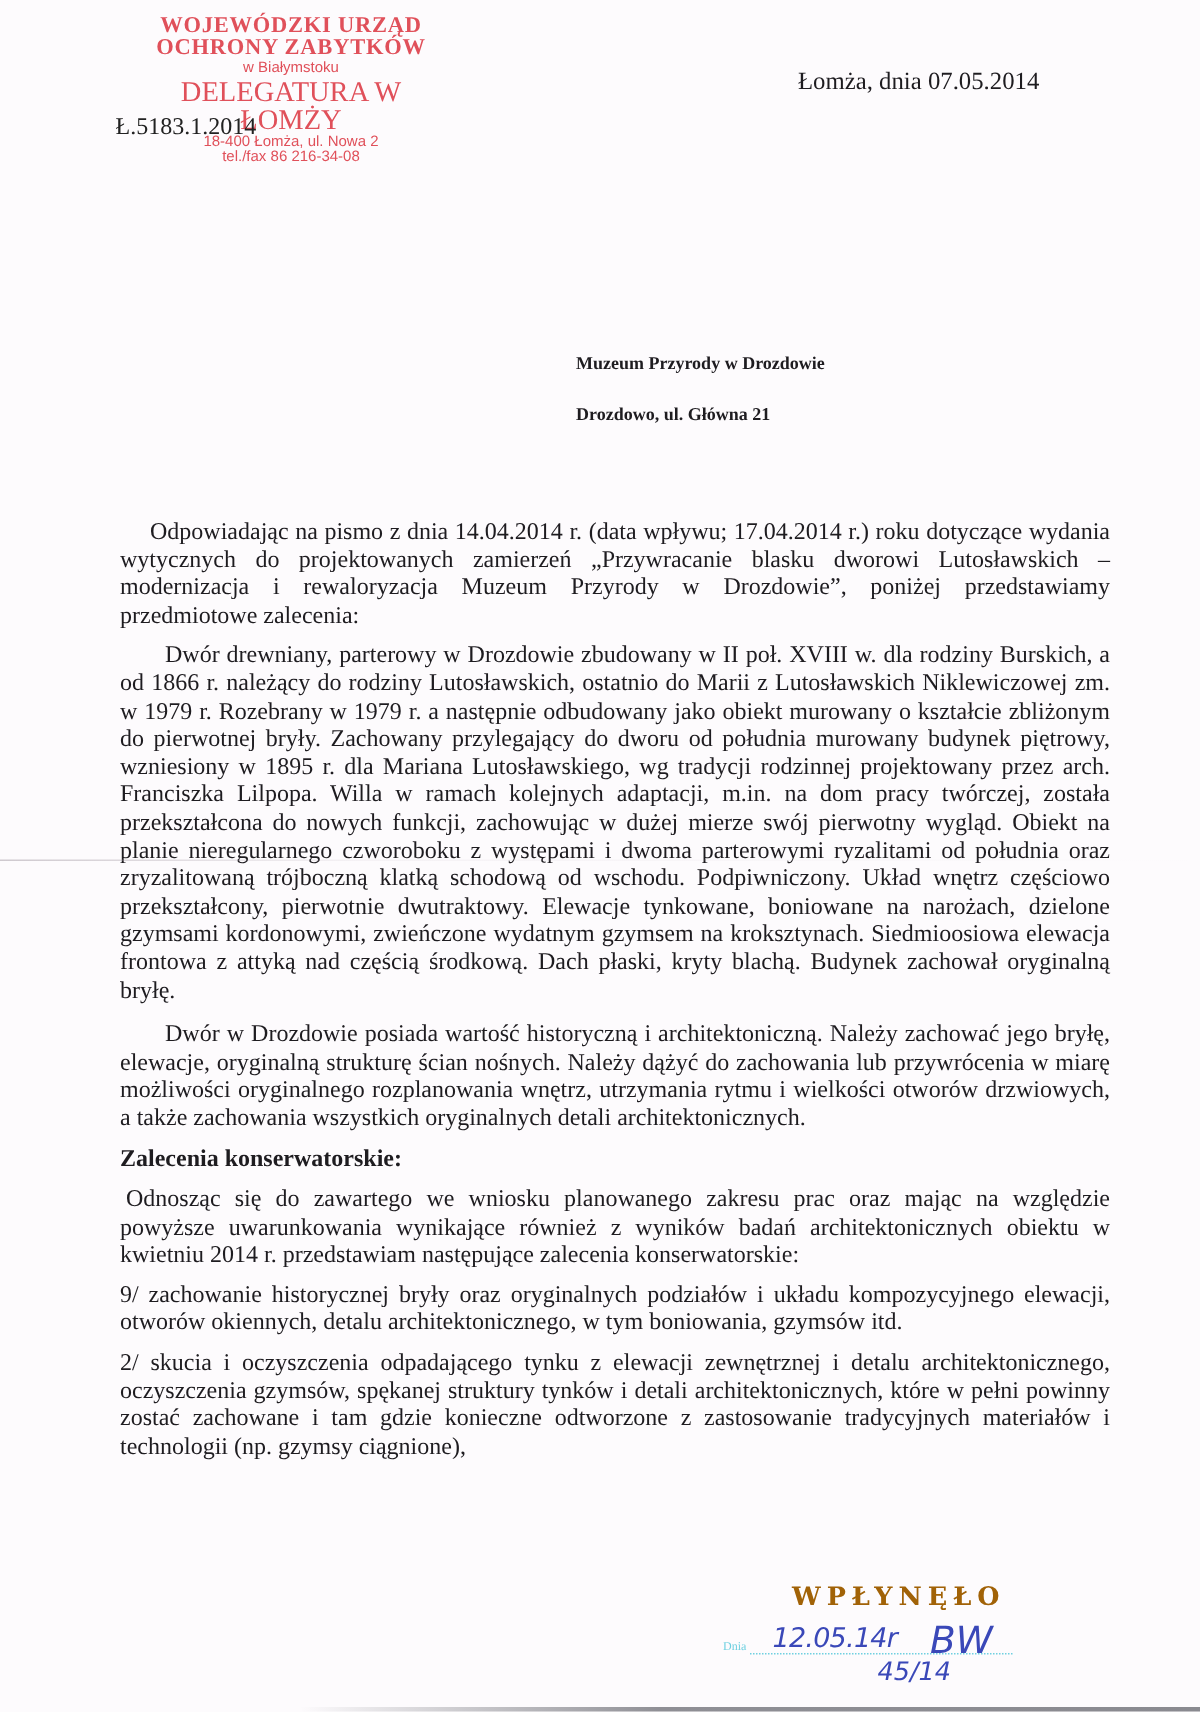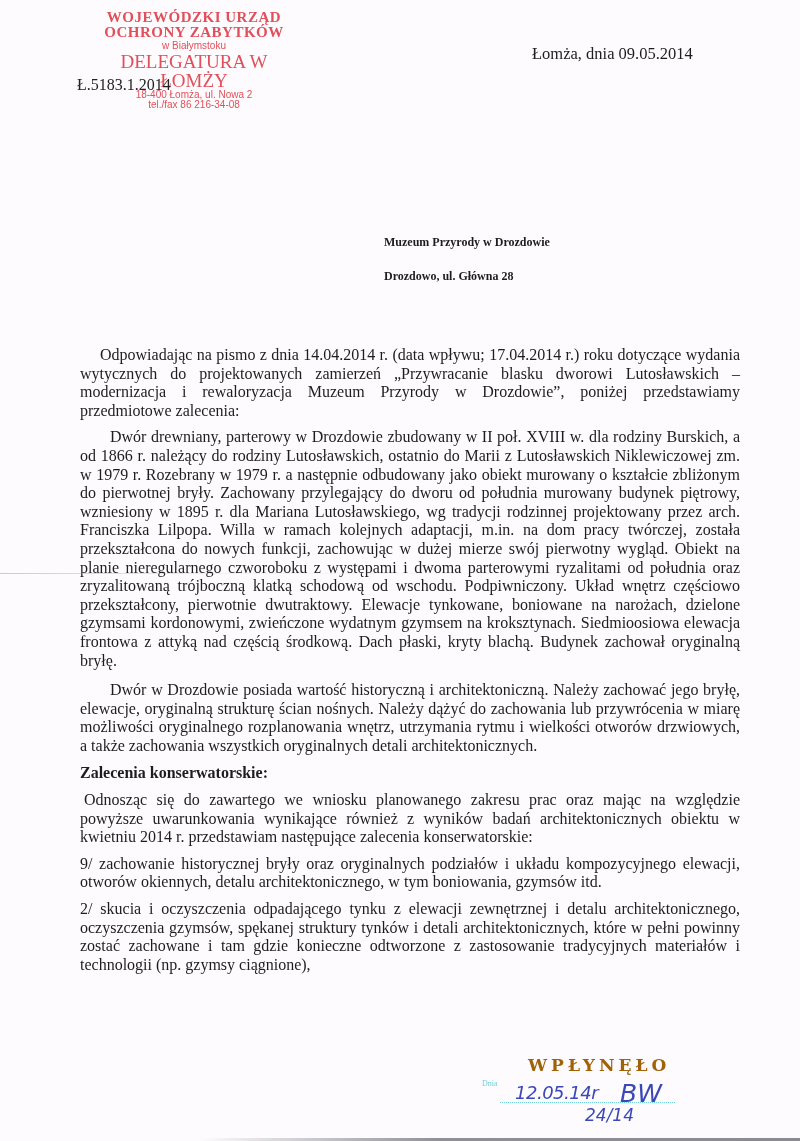--- a/index.html
+++ b/index.html
@@ -43,21 +43,21 @@
   .p-value { text-indent: 30px; margin-top: 11px !important; }
   .subhead-b { font-weight: bold; margin-top: 9px !important; }
   .p-ref { text-indent: 4px; margin-top: 8px !important; }
   .p-item { margin-top: 8px !important; }
   
   .stamp-blue { position: absolute; left: 480px; top: 1055px; width: 220px; height: 80px; }
   .stamp-blue .title {
     position: absolute; left: 48px; top: 0; font-family: "DejaVu Serif", serif; font-weight: bold;
     font-size: 17px; letter-spacing: 4px; color: #a16207;
   }
-  .stamp-blue .dnia { position: absolute; left: 2px; top: 24px; font-size: 8px; color: #6fd0e0; font-family: "Liberation Serif", serif; }
+  .stamp-blue .dnia { position: absolute; left: 2px; top: 38px; font-size: 8px; color: #6fd0e0; font-family: "Liberation Serif", serif; }
   .stamp-blue .line { position: absolute; left: 20px; top: 47px; width: 175px; border-top: 1px dotted #6fd0e0; }
   .hand {
     font-family: "DejaVu Sans", sans-serif; color: #3a48b8; font-style: italic;
     position: absolute;
   }
   .hand.date { left: 35px; top: 27px; font-size: 18px; letter-spacing: -0.5px; }
   .hand.sign { left: 140px; top: 24px; font-size: 25px; }
   .hand.num { left: 105px; top: 50px; font-size: 17px; }
 </style>
 </head>
@@ -68,41 +68,41 @@
   <div class="stamp-red">
     <div class="l1">WOJEWÓDZKI URZĄD</div>
     <div class="l2">OCHRONY ZABYTKÓW</div>
     <div class="l3">w Białymstoku</div>
     <div class="l4">DELEGATURA W ŁOMŻY</div>
     <div class="l5">18-400 Łomża, ul. Nowa 2</div>
     <div class="l6">tel./fax 86 216-34-08</div>
   </div>
 
   <div class="ref">Ł.5183.1.2014</div>
-  <div class="place-date">Łomża, dnia  09.05.2014</div>
+  <div class="place-date">Łomża, dnia  07.05.2014</div>
 
   <div class="addressee">
     <div>Muzeum Przyrody  w Drozdowie</div>
-    <div>Drozdowo,  ul. Główna 28</div>
+    <div>Drozdowo,  ul. Główna 21</div>
   </div>
 
   <div class="body-text">
     <p class="p-intro">Odpowiadając  na pismo z dnia 14.04.2014 r. (data wpływu; 17.04.2014 r.) roku dotyczące wydania wytycznych do projektowanych zamierzeń „Przywracanie blasku dworowi Lutosławskich – modernizacja i rewaloryzacja Muzeum Przyrody w Drozdowie”, poniżej przedstawiamy przedmiotowe zalecenia:</p>
     <p class="p-desc">Dwór drewniany, parterowy w Drozdowie zbudowany w II poł. XVIII w. dla rodziny Burskich, a od 1866 r. należący do rodziny Lutosławskich, ostatnio do Marii z Lutosławskich Niklewiczowej zm. w 1979 r. Rozebrany w 1979 r. a następnie odbudowany jako obiekt murowany o kształcie zbliżonym do pierwotnej bryły. Zachowany przylegający do dworu od południa murowany budynek piętrowy, wzniesiony w 1895 r. dla Mariana Lutosławskiego, wg tradycji rodzinnej projektowany przez arch. Franciszka Lilpopa. Willa w ramach kolejnych adaptacji, m.in. na dom pracy twórczej, została przekształcona do nowych funkcji, zachowując w dużej mierze swój pierwotny wygląd. Obiekt na planie nieregularnego czworoboku z występami i dwoma parterowymi ryzalitami od południa oraz zryzalitowaną trójboczną klatką schodową od wschodu. Podpiwniczony. Układ wnętrz częściowo przekształcony, pierwotnie dwutraktowy. Elewacje tynkowane, boniowane na narożach, dzielone gzymsami kordonowymi, zwieńczone wydatnym gzymsem na kroksztynach. Siedmioosiowa elewacja frontowa z attyką nad częścią środkową. Dach płaski, kryty blachą. Budynek zachował oryginalną bryłę.</p>
     <p class="p-value">Dwór  w Drozdowie posiada wartość  historyczną  i  architektoniczną. Należy zachować jego bryłę, elewacje, oryginalną strukturę ścian nośnych. Należy dążyć do zachowania lub przywrócenia w miarę możliwości oryginalnego rozplanowania wnętrz, utrzymania rytmu i wielkości otworów drzwiowych, a także zachowania wszystkich oryginalnych detali architektonicznych.</p>
     <p class="subhead-b">Zalecenia konserwatorskie:</p>
     <p class="p-ref">Odnosząc się do zawartego we wniosku planowanego zakresu prac oraz mając na względzie powyższe uwarunkowania wynikające również z wyników badań architektonicznych obiektu w kwietniu 2014 r. przedstawiam następujące zalecenia konserwatorskie:</p>
     <p class="p-item">9/ zachowanie historycznej bryły oraz oryginalnych podziałów i układu kompozycyjnego elewacji, otworów okiennych, detalu architektonicznego, w tym boniowania, gzymsów itd.</p>
     <p class="p-item">2/ skucia i oczyszczenia odpadającego tynku z elewacji zewnętrznej i detalu architektonicznego, oczyszczenia gzymsów, spękanej struktury tynków i detali architektonicznych, które w pełni powinny zostać zachowane i tam gdzie konieczne odtworzone z zastosowanie tradycyjnych materiałów i technologii (np. gzymsy ciągnione),</p>
   </div>
 
   <div class="stamp-blue">
     <div class="title">WPŁYNĘŁO</div>
     <div class="dnia">Dnia</div>
     <div class="line"></div>
     <div class="hand date">12.05.14r</div>
     <div class="hand sign">BW</div>
-    <div class="hand num">24/14</div>
+    <div class="hand num">45/14</div>
   </div>
 
   <div class="fold"></div>
   <div class="bottom-edge"></div>
 </div>
 
 </body></html>

